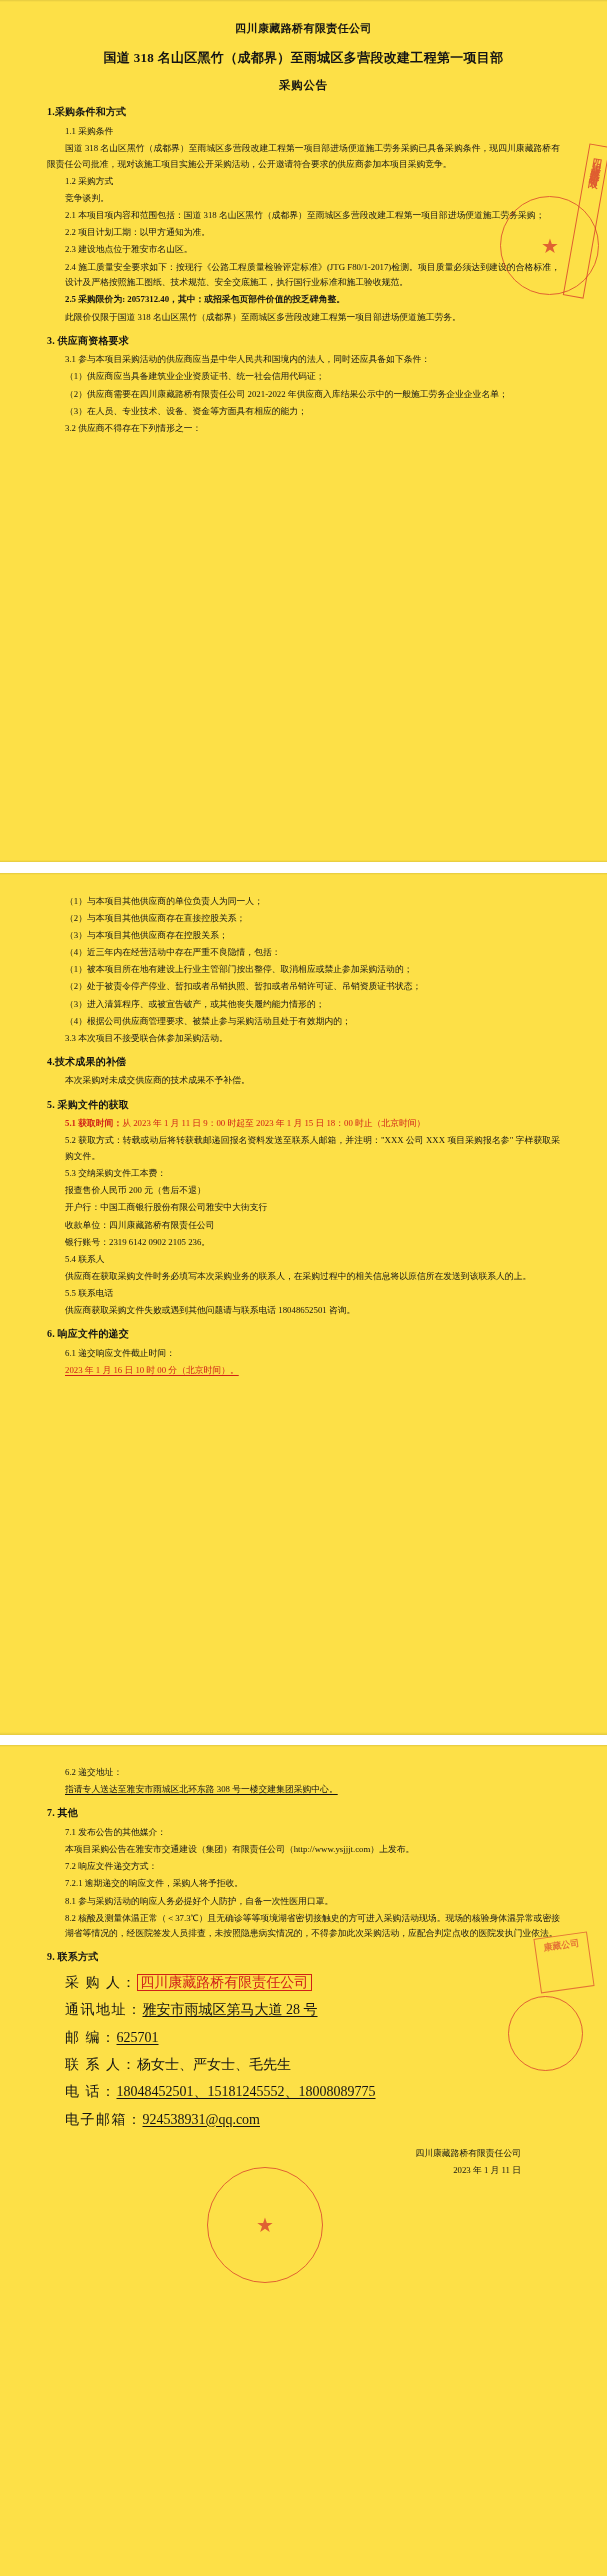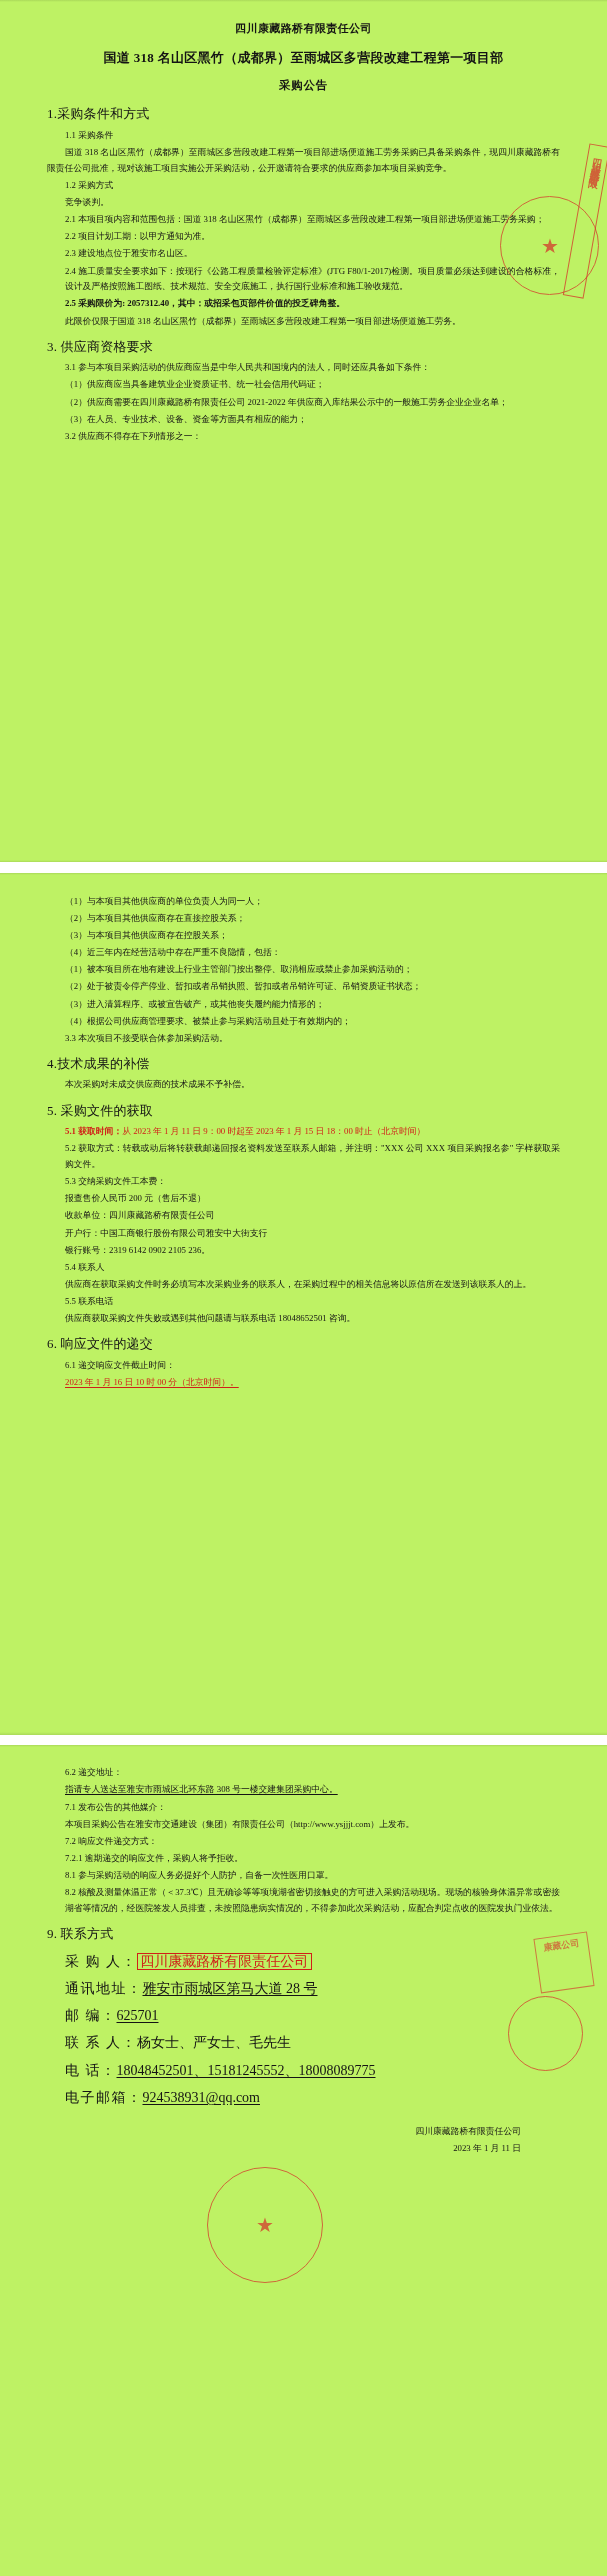--- a/index.html
+++ b/index.html
@@ -15,21 +15,21 @@
   .page {
     position: relative;
     width: 607px;
     background: #ffffff;
   }
   .sheet {
     position: relative;
     box-sizing: border-box;
     width: 607px;
     padding: 21px 47px 20px 47px;
-    background: #bef264;
+    background: #fde047;
   }
   .sheet.s1 { height: 862px; }
   .sheet.s2 { height: 862px; }
   .sheet.s3 { height: 853px; padding-top: 20px; }
   .gap {
     height: 10.6px;
     background: #ffffff;
   }
   .title-main {
     text-align: center;
@@ -48,22 +48,22 @@
   }
   .title-sub .l2 { display: block; }
   .title-doc {
     text-align: center;
     font-weight: bold;
     font-size: 11.4px;
     letter-spacing: 0.8px;
     margin: 7.6px 0 12px 0;
   }
   h2.sec {
-    font-size: 13px;
-    font-weight: normal;
+    font-size: 10px;
+    font-weight: bold;
     margin: 8.4px 0 4.6px 0;
     letter-spacing: 0.2px;
   }
   .p {
     font-size: 8.8px;
     line-height: 1.78;
     margin: 0 0 1.5px 0;
     text-align: justify;
     text-justify: inter-ideograph;
   }
@@ -212,22 +212,22 @@
     <p class="p hang">
       <span class="red bold">5.1 获取时间：</span><span class="red">从 2023 年 1 月 11 日 9：00 时起至 2023 年 1 月 15 日 18：00 时止（北京时间）</span>
     </p>
     <p class="p hang">
       <span>5.2 获取方式：</span><span>转载或动后将转获载邮递回报名资料发送至联系人邮箱，并注明："XXX 公司 XXX 项目采购报名参" 字样获取采购文件。</span>
     </p>
     <p class="p hang">
       <span>5.3 交纳采购文件工本费：</span>
     </p>
     <p class="p hang">报查售价人民币 200 元（售后不退）</p>
+    <p class="p hang">开户行：中国工商银行股份有限公司雅安中大街支行</p>
     <p class="p hang">收款单位：四川康藏路桥有限责任公司</p>
-    <p class="p hang">开户行：中国工商银行股份有限公司雅安中大街支行</p>
     <p class="p hang">银行账号：2319 6142 0902 2105 236。</p>
     <p class="p hang">5.4 联系人</p>
     <p class="p hang">供应商在获取采购文件时务必填写本次采购业务的联系人，在采购过程中的相关信息将以原信所在发送到该联系人的上。</p>
     <p class="p hang">5.5 联系电话</p>
     <p class="p hang">供应商获取采购文件失败或遇到其他问题请与联系电话 18048652501 咨询。</p>
 
     <h2 class="sec">6. 响应文件的递交</h2>
     <p class="p hang">6.1 递交响应文件截止时间：</p>
     <p class="p hang red u">2023 年 1 月 16 日 10 时 00 分（北京时间）。</p>
 
@@ -235,20 +235,21 @@
   </div>
 
   <div class="gap"></div>
 
   <div class="sheet s3">
     <div class="edge-shadow-top"></div>
 
     <p class="p hang">6.2 递交地址：</p>
     <p class="p hang u">指请专人送达至雅安市雨城区北环东路 308 号一楼交建集团采购中心。</p>
 
+    <h2 class="sec">7. 其他</h2>
     <p class="p hang">7.1 发布公告的其他媒介：</p>
     <p class="p hang">本项目采购公告在雅安市交通建设（集团）有限责任公司（http://www.ysjjjt.com）上发布。</p>
     <p class="p hang">7.2 响应文件递交方式：</p>
     <p class="p hang">7.2.1 逾期递交的响应文件，采购人将予拒收。</p>
 
     <p class="p hang">8.1 参与采购活动的响应人务必提好个人防护，自备一次性医用口罩。</p>
     <p class="p hang">8.2 核酸及测量体温正常（＜37.3℃）且无确诊等等项境湖省密切接触史的方可进入采购活动现场。现场的核验身体温异常或密接湖省等情况的，经医院签发人员排查，未按照隐患病实情况的，不得参加此次采购活动，应配合判定点收的医院发执门业依法。</p>
 
     <h2 class="sec">9. 联系方式</h2>
 

